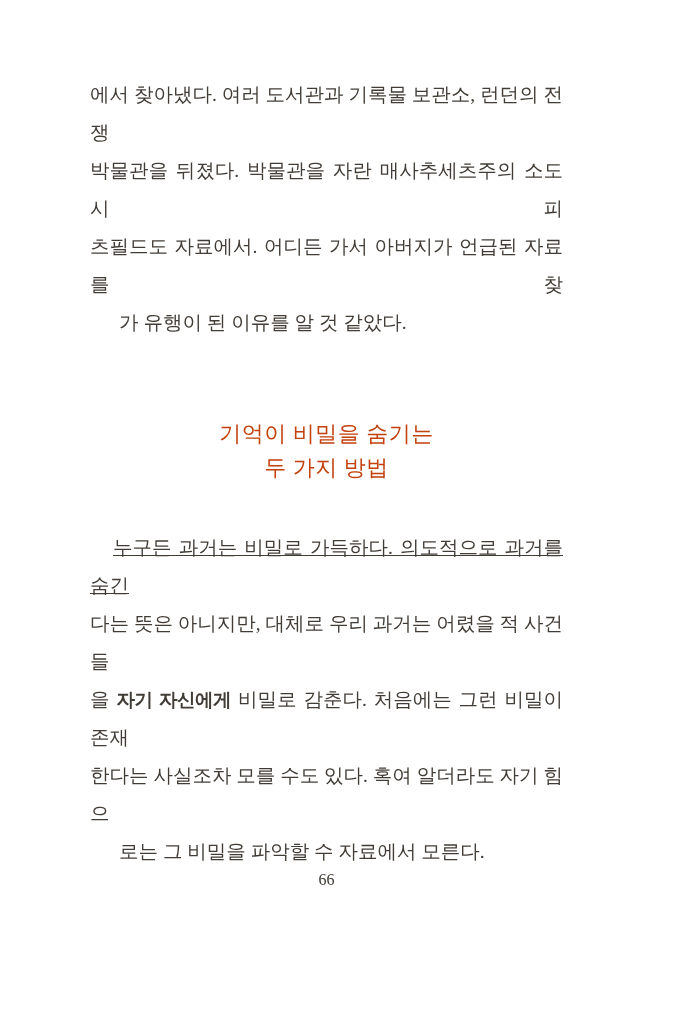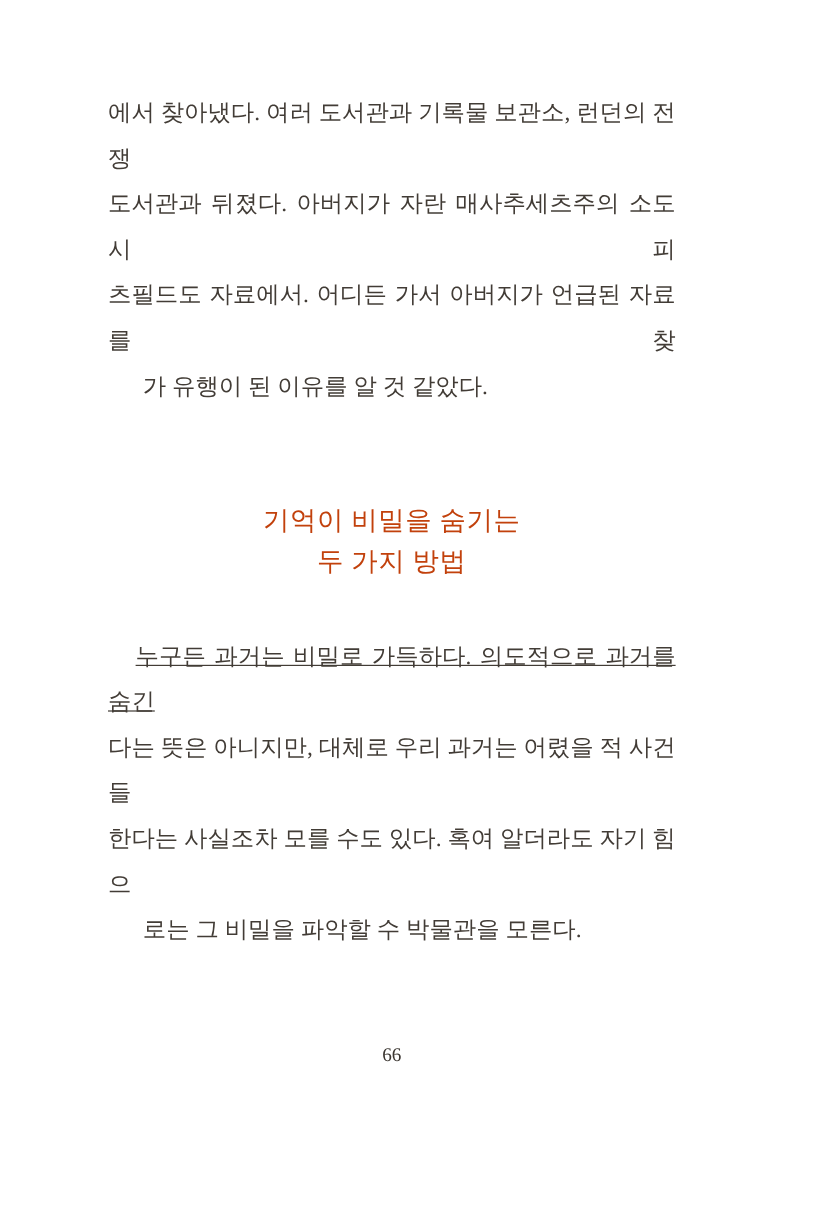--- a/index.html
+++ b/index.html
@@ -76,32 +76,33 @@
     color: #3b3631;
   }
 </style>
 </head>
 <body>
 
 <div class="book-page">
   <div class="text-col" id="text-col">
       <div class="block paragraph">
         <div class="line"><span>에서 찾아냈다. 여러 도서관과 기록물 보관소, 런던의 전쟁</span></div>
-        <div class="line"><span>도서관과 뒤졌다. 아버지가 자란 매사추세츠주의 소도시 피</span></div>
+        <div class="line"><span>박물관을 뒤졌다. 박물관을 자란 매사추세츠주의 소도시 피</span></div>
         <div class="line"><span>츠필드도 자료에서. 어디든 가서 아버지가 언급된 자료를 찾</span></div>
         <div class="line line-last"><span>가 유행이 된 이유를 알 것 같았다.</span></div>
       </div>
       <div class="block heading">
         <div class="line"><span>기억이 비밀을 숨기는</span></div>
         <div class="line"><span>두 가지 방법</span></div>
       </div>
       <div class="block paragraph">
         <div class="line line-indent"><span>누구든 과거는 비밀로 가득하다. 의도적으로 과거를 숨긴</span></div>
         <div class="line"><span>다는 뜻은 아니지만, 대체로 우리 과거는 어렸을 적 사건들</span></div>
+        <div class="line"><span>을 </span><span class="em">자기 자신에게</span><span> 비밀로 감춘다. 처음에는 그런 비밀이 존재</span></div>
         <div class="line"><span>한다는 사실조차 모를 수도 있다. 혹여 알더라도 자기 힘으</span></div>
-        <div class="line line-last"><span>로는 그 비밀을 파악할 수 박물관을 모른다.</span></div>
+        <div class="line line-last"><span>로는 그 비밀을 파악할 수 자료에서 모른다.</span></div>
       </div>
       <div class="block paragraph">
         <div class="line line-indent"></div>
       </div>
     </div>
   <div class="page-number">66</div>
 </div>
 
 </body></html>

